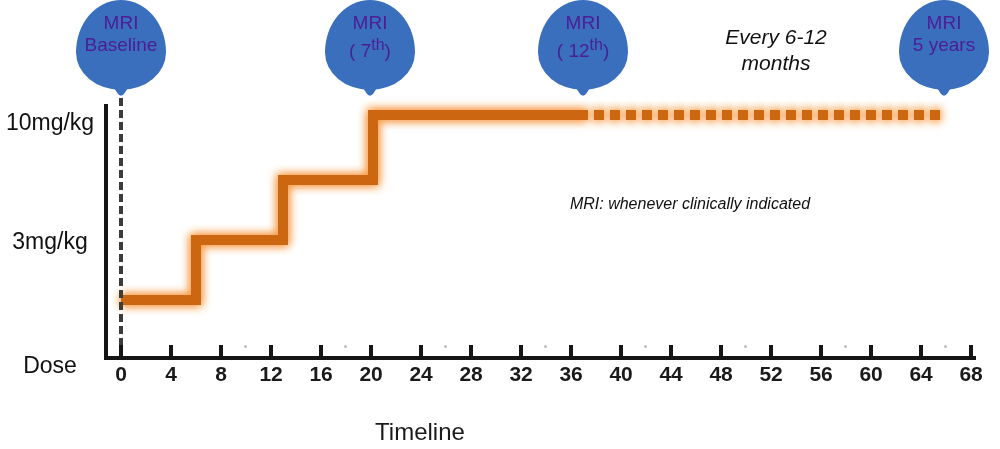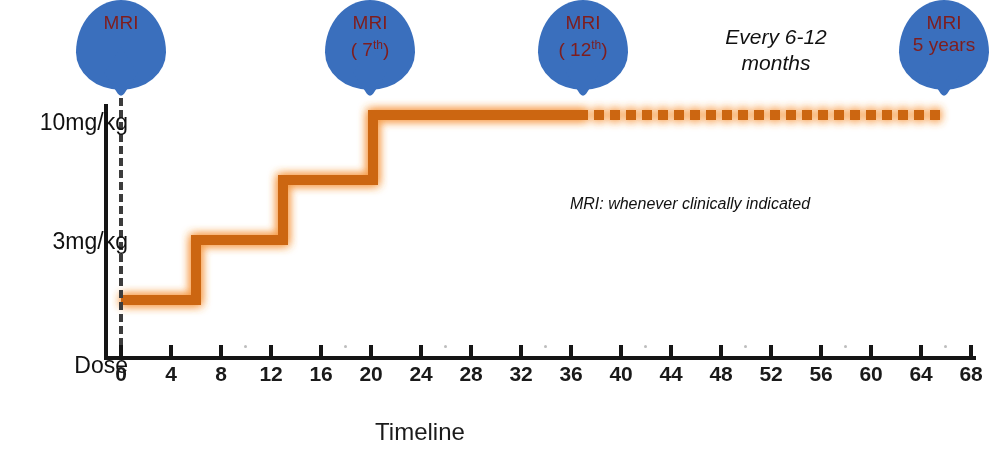--- a/index.html
+++ b/index.html
@@ -17,22 +17,22 @@
   .tick{position:absolute;top:345px;width:4px;height:13px;background:#151515;}
   .tick-label{
     position:absolute;top:362px;width:40px;margin-left:-20px;
     text-align:center;font-size:21px;font-weight:bold;color:#1a1a1a;
     letter-spacing:-.3px;
   }
   .minor-dot{position:absolute;top:345px;width:3px;height:3px;background:#bdbdbd;border-radius:50%;}
 
   
   .ylab{
-    position:absolute;left:0px;width:100px;text-align:right;
-    font-size:23px;color:#111;white-space:nowrap;padding-left:28px;
+    position:absolute;left:0px;width:100px;text-align:center;
+    font-size:23px;color:#111;white-space:nowrap;
   }
   .xaxis-title{
     position:absolute;left:0;top:418px;width:840px;text-align:center;
     font-size:24px;color:#1a1a1a;
   }
 
   
   .baseline-dash{
     position:absolute;left:119px;top:86px;width:0;height:272px;
     border-left:4px dashed #3c3c3c;
@@ -51,25 +51,25 @@
   }
   .pin-tip{
     position:absolute;left:-15px;top:58px;
     width:30px;height:30px;
     background:#3a6fbd;
     transform:rotate(45deg) skew(12deg,12deg);
     border-radius:0 0 6px 0;
   }
   .pin-text{
     position:absolute;left:-58px;top:12px;width:116px;
-    text-align:center;color:#7f1d1d;
+    text-align:center;color:#4c1d95;
     font-size:19px;line-height:22px;
     z-index:3;
   }
-  .pin-text sup{font-size:12px;vertical-align:super;}
+  .pin-text sup{font-size:16px;vertical-align:super;}
 
   
   .note-every{
     position:absolute;left:676px;top:24px;width:200px;
     text-align:center;font-style:italic;font-size:21px;
     line-height:26px;color:#111;
   }
   .note-mri{
     position:absolute;left:430px;top:195px;width:520px;
     text-align:center;font-style:italic;font-size:16px;color:#111;
@@ -157,20 +157,21 @@
       <div class="tick-label" style="left: 971px;">68</div>
     </div>
 
   <div class="xaxis-title">Timeline</div>
 
   <div class="pin" style="left:121px;top:0px">
     <div class="pin-body"></div>
     <div class="pin-tip"></div>
     <div class="pin-text">
       <div>MRI</div>
+      <div>Baseline</div>
     </div>
   </div>
 
   <div class="pin" style="left:370px;top:0px">
     <div class="pin-body"></div>
     <div class="pin-tip"></div>
     <div class="pin-text">
       <div>MRI</div>
       <div><span>( 7</span><sup>th</sup><span>)</span></div>
     </div>

